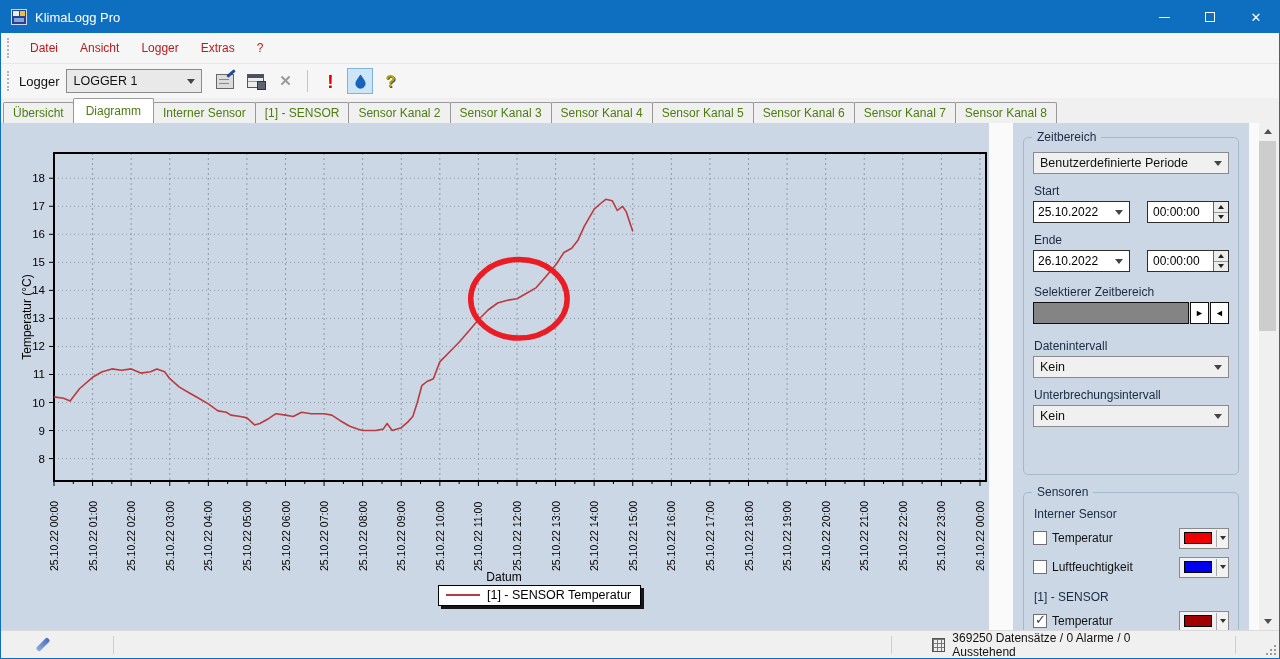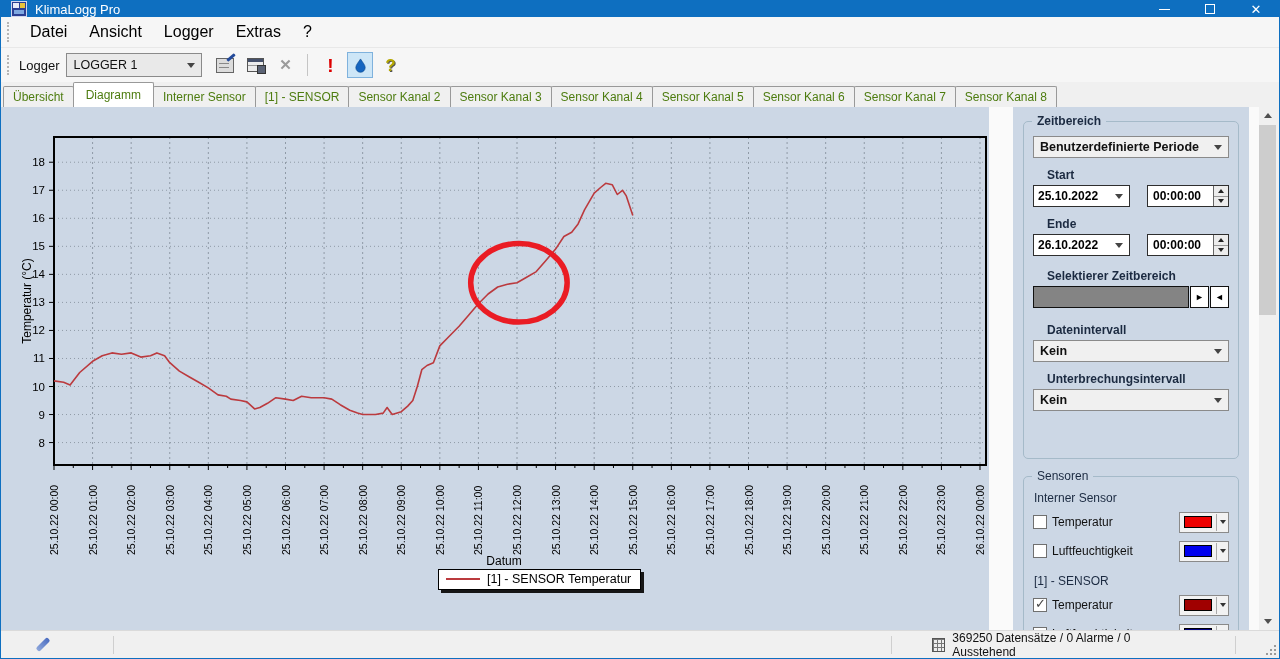--- a/index.html
+++ b/index.html
@@ -1,35 +1,35 @@
 <!DOCTYPE html>
 <html><head>
 <meta charset="utf-8">
 <style>
   * { margin:0; padding:0; box-sizing:border-box; }
   html,body { width:1280px; height:659px; font-family:"Liberation Sans", sans-serif; background:#fff; }
   .window { width:1280px; height:659px; border:1px solid #0e6fc0; display:flex; flex-direction:column; background:#f0f0f0; overflow:hidden; }
 
   
-  .titlebar { height:16px; background:#0e6fc0; display:flex; align-items:center; flex-shrink:0; }
+  .titlebar { height:32px; background:#0e6fc0; display:flex; align-items:center; flex-shrink:0; }
   .app-icon { width:16px; height:16px; margin-left:10px; background:#2b3f93; border:1px solid #cfd6ee; position:relative; }
   .app-icon .px1 { position:absolute; left:1px; top:1px; width:6px; height:5px; background:#e8ecf7; }
   .app-icon .px2 { position:absolute; right:1px; top:1px; width:5px; height:5px; background:#e8c33a; }
   .app-icon .px3 { position:absolute; left:2px; bottom:2px; width:10px; height:4px; background:#7fa8e0; }
   .title-text { color:#fff; font-size:13px; margin-left:8px; }
   .cap-btns { margin-left:auto; display:flex; height:100%; }
   .cap-btn { width:46px; height:100%; display:flex; align-items:center; justify-content:center; color:#fff; }
   .glyph-min { width:11px; height:1px; background:#fff; }
   .glyph-max { width:10px; height:10px; border:1px solid #fff; }
   .glyph-close { font-size:13px; line-height:1; }
 
   
   .menubar { height:30px; background:#f6f6f6; display:flex; align-items:center; flex-shrink:0; }
   .grip { width:4px; height:20px; border-left:2px dotted #b5b5b5; margin:0 8px 0 6px; }
-  .menu-item { font-size:16px; color:#000000; padding:4px 11px; }
+  .menu-item { font-size:12px; color:#b91c1c; padding:4px 11px; }
 
   
   .toolbar { height:35px; background:#f6f6f6; display:flex; align-items:center; border-top:1px solid #e8e8e8; flex-shrink:0; }
   .tb-label { font-size:13px; color:#111; margin-right:7px; }
   .combo { height:24px; background:#e9e9e9; border:1px solid #8a8a8a; display:flex; align-items:center; font-size:12.5px; color:#111; }
   .combo .val { flex:1; padding-left:6px; overflow:hidden; white-space:nowrap; }
   .caret { width:0; height:0; border-left:4px solid transparent; border-right:4px solid transparent; border-top:5px solid #444; margin:0 6px; }
   .logger-combo { width:136px; }
   .tb-icons { display:flex; align-items:center; margin-left:10px; gap:4px; }
   .tb-btn { width:26px; height:26px; display:flex; align-items:center; justify-content:center; }
@@ -59,21 +59,21 @@
   .chart-svg text { font-family:"Liberation Sans", sans-serif; }
   .legend { position:absolute; left:437px; top:462px; background:#fff; border:1px solid #000; box-shadow:3px 3px 0 #161616; display:flex; align-items:center; gap:7px; padding:2px 9px 3px 7px; font-size:12.5px; color:#000; }
   .legend-line { width:34px; height:2px; }
   .gutter1 { width:24px; background:#fafafa; flex-shrink:0; }
   .gutter2 { width:10px; background:#fafafa; flex-shrink:0; }
 
   
   .sidebar { width:236px; background:#ccd7e5; padding:14px 10px 0 10px; position:relative; overflow:hidden; flex-shrink:0; }
   .groupbox { border:1px solid #a5bac9; border-radius:5px; padding:14px 9px 12px 9px; position:relative; }
   .gb-title { position:absolute; top:-8px; left:8px; background:#ccd7e5; padding:0 5px; font-size:12px; color:#1b2a41; }
-  .fld-label { font-size:12px; color:#1b2a41; margin:10px 0 3px 14px; }
+  .fld-label { font-size:12px; color:#1b2a41; margin:10px 0 3px 1px; }
   .combo.light { background:#f0f0f0; border:1px solid #8a8a8a; height:22px; width:100%; }
   .dt-row { display:flex; justify-content:space-between; }
   .datebox { width:97px; height:22px; background:#fff; border:1px solid #2e2e2e; display:flex; align-items:center; font-size:12px; }
   .datebox .val { flex:1; padding-left:4px; }
   .timebox { width:82px; height:22px; background:#fff; border:1px solid #2e2e2e; display:flex; font-size:12px; }
   .timebox .val { flex:1; display:flex; align-items:center; padding-left:5px; }
   .spin { width:15px; border-left:1px solid #666; display:flex; flex-direction:column; }
   .spin div { flex:1; display:flex; align-items:center; justify-content:center; background:#ececec; }
   .spin .up { border-bottom:1px solid #999; }
   .tri-up { width:0; height:0; border-left:3px solid transparent; border-right:3px solid transparent; border-bottom:4px solid #222; }
@@ -342,21 +342,21 @@
           <ellipse cx="517.9291666666667" cy="175.77777777777777" rx="48.22916666666667" ry="39.24786324786325" fill="none" stroke="#ea1c24" stroke-width="5.5"></ellipse>
         </svg>
       <div class="legend">
         <div class="legend-line" style="background: rgb(187, 58, 62);"></div>
         <span>[1] - SENSOR Temperatur</span>
       </div>
     </div>
     <div class="gutter1"></div>
 
     <div class="sidebar">
-      <div class="groupbox" style="height:338px;font-weight:bold;">
+      <div class="groupbox" style="height:338px;">
         <span class="gb-title">Zeitbereich</span>
         <div class="combo light">
           <span class="val">Benutzerdefinierte Periode</span>
           <span class="caret"></span>
         </div>
         <div class="fld-label">Start</div>
         <div class="dt-row">
           <div class="datebox">
             <span class="val">25.10.2022</span>
             <span class="caret"></span>

